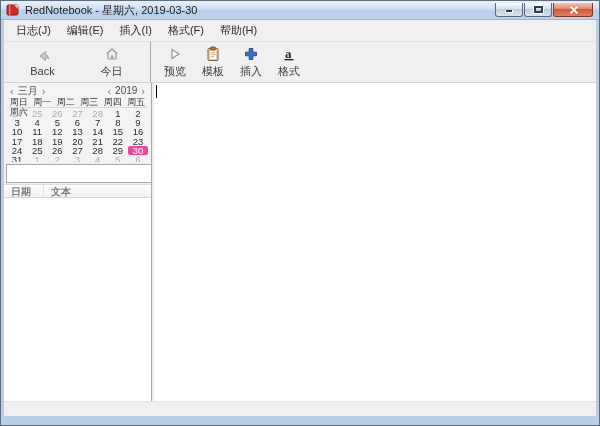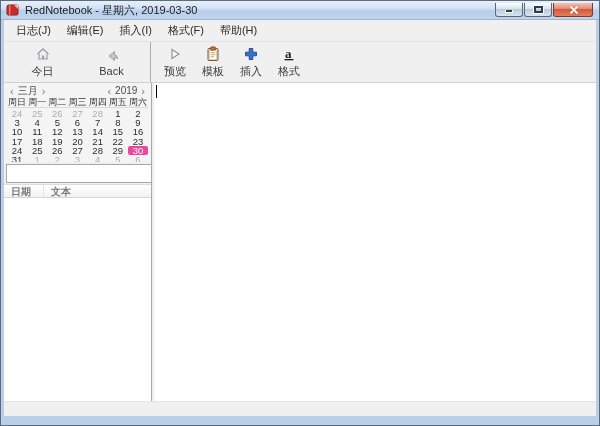--- a/index.html
+++ b/index.html
@@ -54,21 +54,21 @@
   .splitter{width:3px;flex:0 0 auto;background:#ededed;border-left:1px solid #aaaaaa;}
   .editor{flex:1;background:#ffffff;position:relative;}
   .caret{position:absolute;left:2px;top:2px;width:1px;height:13px;background:#000;}
 
   
   .calendar{height:79px;flex:0 0 auto;background:#f4f4f4;padding:1px 3px 0 3px;}
   .cal-header{height:13px;display:flex;align-items:center;font-size:10px;color:#4a4a4a;}
   .cal-nav{color:#7a7a7a;font-size:11px;line-height:10px;padding:0 3px;cursor:default;}
   .cal-month{padding:0 1px;}
   .cal-spring{flex:1;}
-  .cal-weekdays{height:11px;display:grid;grid-template-columns:repeat(7,1fr);
+  .cal-weekdays{height:11px;display:grid;grid-template-columns:repeat(6,1fr);
                 border-bottom:1px solid #dadada;}
   .cal-weekdays .wd{font-size:9px;color:#333;text-align:center;line-height:10px;}
   .cal-grid{display:grid;grid-template-columns:repeat(7,1fr);grid-auto-rows:9.2px;padding-top:1px;}
   .day{font-size:9.5px;line-height:9.2px;text-align:center;color:#2d2d2d;cursor:default;}
   .day.muted{color:#a9adb3;}
   .day.selected{background:#ec4899;color:#fff;border-radius:2px;}
 
   
   .search-row{height:22px;flex:0 0 auto;display:flex;align-items:center;padding:1px 2px;background:#f0f0f0;}
   .search-entry{flex:1;height:19px;background:#fff;border:1px solid #a8a8a8;display:flex;align-items:center;}
@@ -125,34 +125,34 @@
         <span class="menu-item">插入(I)</span>
         <span class="menu-item">格式(F)</span>
         <span class="menu-item">帮助(H)</span>
       </div>
 
     <div class="toolbar">
       <div class="tb-left">
         <div class="tbtn">
           <span class="ticon">
             <svg width="16" height="16" viewBox="0 0 16 16">
+                <path d="M10.5 3.5 L5 8 L10.5 12.5 L10.5 9.5 Q13 9 13.5 11 Q13.5 7 10.5 6.5 Z" fill="#c3c7cd" stroke="#9aa0a8" stroke-width="1"></path>
+              </svg>
+          </span>
+          <span class="tlabel">Back</span>
+        </div>
+        <div class="tbtn">
+          <span class="ticon">
+            <svg width="16" height="16" viewBox="0 0 16 16">
                 <path d="M2.5 8 L8 3 L13.5 8" fill="none" stroke="#9aa0a8" stroke-width="1.4"></path>
                 <path d="M4 7.5 V13 H12 V7.5" fill="#eceef0" stroke="#9aa0a8" stroke-width="1.2"></path>
                 <rect x="7" y="9.5" width="2.2" height="3.5" fill="#9aa0a8"></rect>
               </svg>
           </span>
           <span class="tlabel">今日</span>
-        </div>
-        <div class="tbtn">
-          <span class="ticon">
-            <svg width="16" height="16" viewBox="0 0 16 16">
-                <path d="M10.5 3.5 L5 8 L10.5 12.5 L10.5 9.5 Q13 9 13.5 11 Q13.5 7 10.5 6.5 Z" fill="#c3c7cd" stroke="#9aa0a8" stroke-width="1"></path>
-              </svg>
-          </span>
-          <span class="tlabel">Back</span>
         </div>
       </div>
       <div class="tb-right">
         <div class="tbtn">
           <span class="ticon">
             <svg width="16" height="16" viewBox="0 0 16 16">
                 <path d="M5 3.5 L12 8 L5 12.5 Z" fill="#f7f7f7" stroke="#8f949b" stroke-width="1.2"></path>
               </svg>
           </span>
           <span class="tlabel">预览</span>

